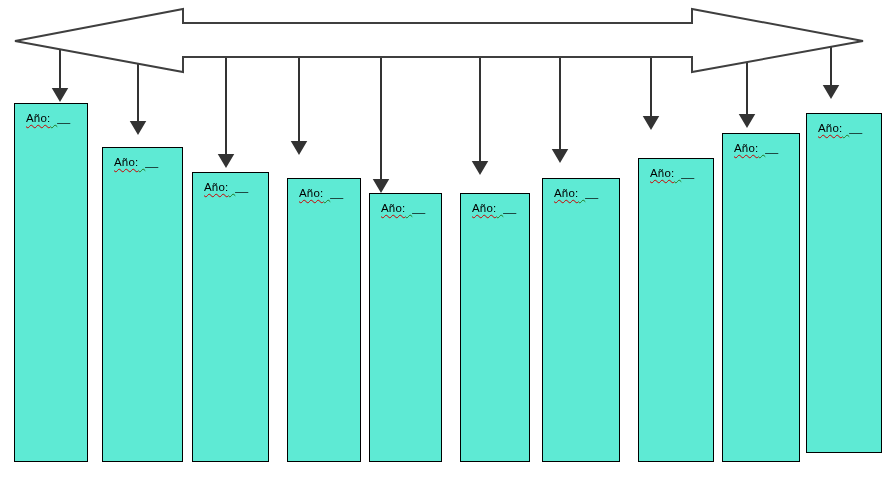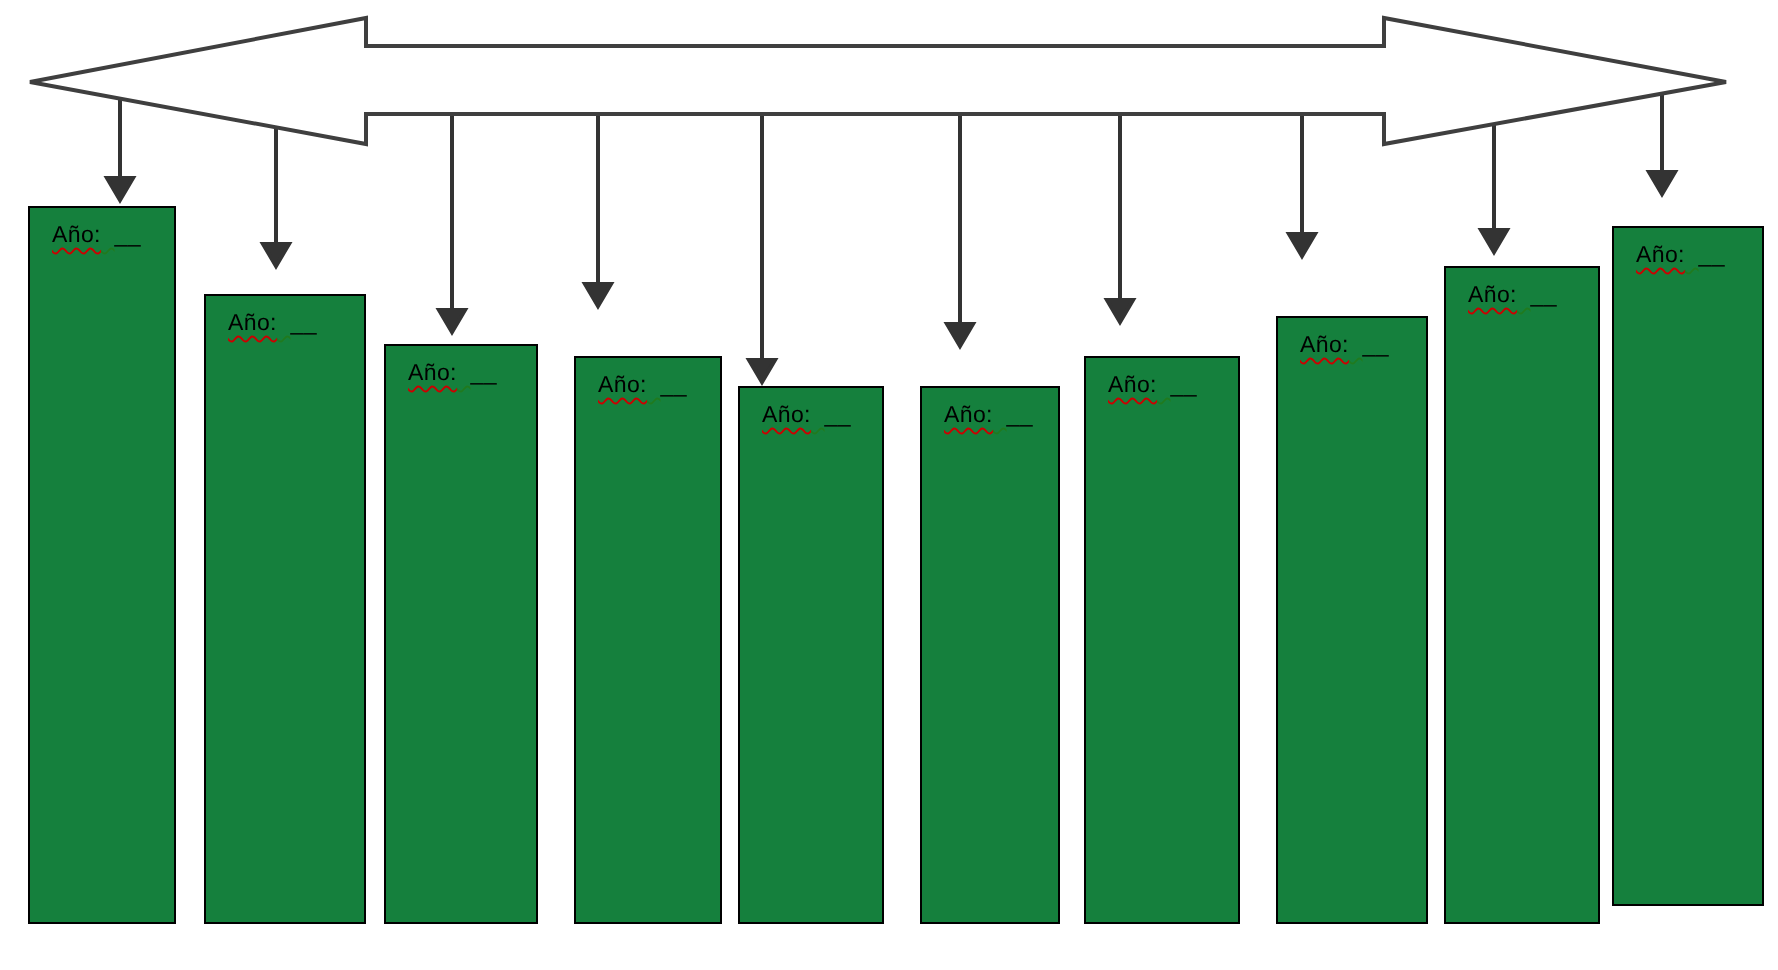--- a/index.html
+++ b/index.html
@@ -17,21 +17,21 @@
   }
   #arrow-layer {
     position: absolute;
     left: 0;
     top: 0;
   }
   .year-box {
     position: absolute;
     box-sizing: border-box;
     border: 1.5px solid #000000;
-    background: #15803d;
+    background: #5eead4;
     padding: 8px 2px 0 11px;
   }
   .year-label {
     font-size: 11.5px;
     color: #000000;
     white-space: nowrap;
     letter-spacing: 0.2px;
   }
   .squig-red {
     text-decoration: underline wavy #cc0000 1px;

